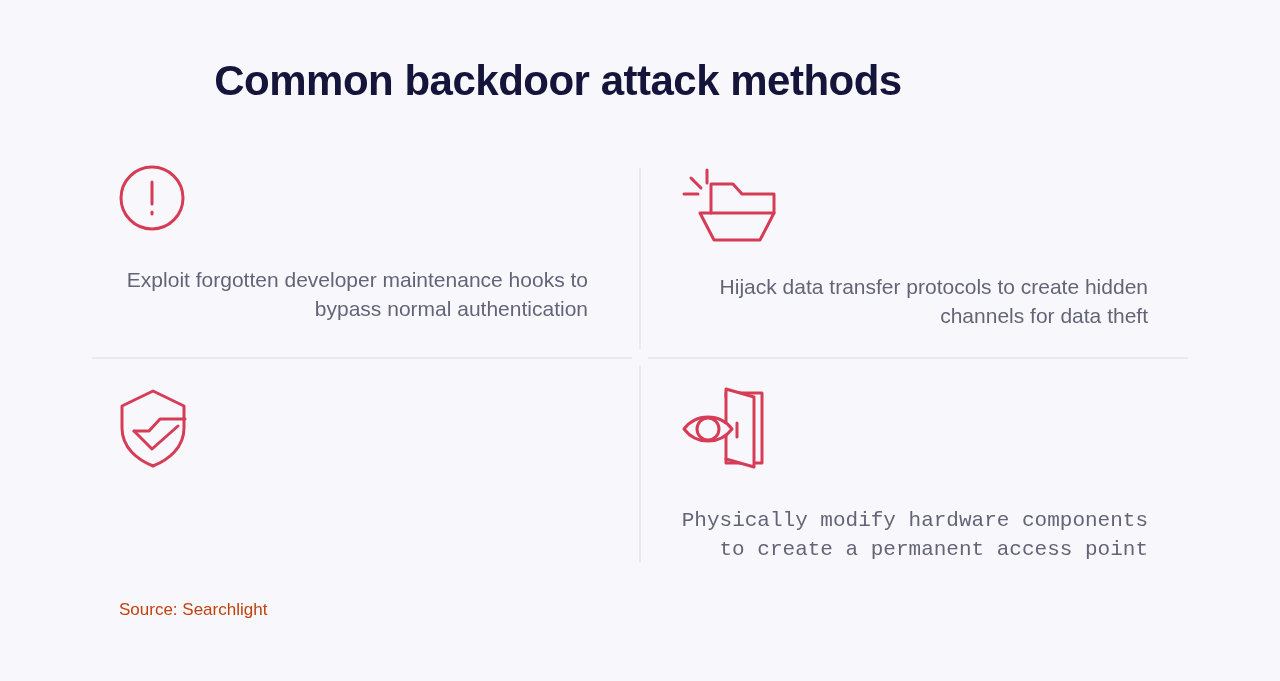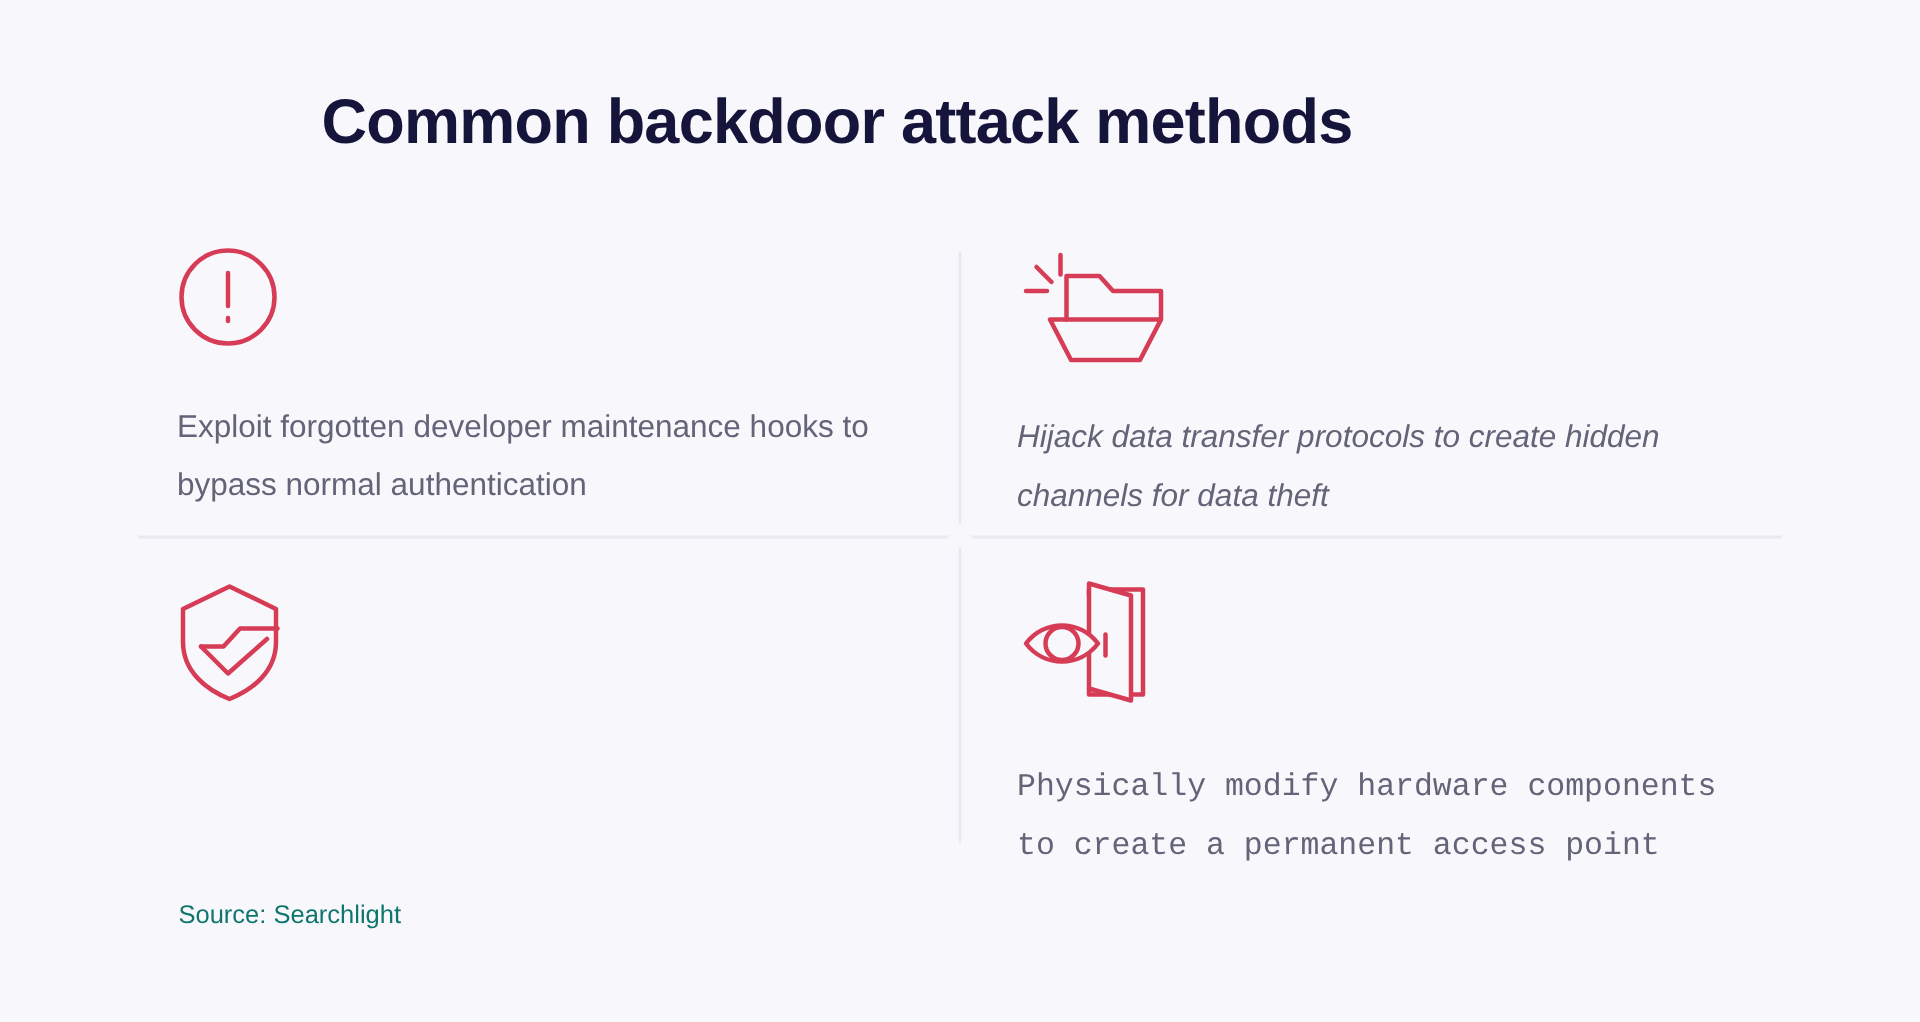--- a/index.html
+++ b/index.html
@@ -55,27 +55,28 @@
     display: flex;
     align-items: center;
   }
   .cell-tl .icon-wrap { padding-left: 26px; }
   .cell-tr .icon-wrap { padding-left: 10px; }
   .cell-bl .icon-wrap { padding-left: 24px; }
   .cell-br .icon-wrap { padding-left: 12px; }
 
   .desc {
     font-size: 21px;
-    line-height: 39px;
+    line-height: 29px;
     color: #646478;
     font-family: "Liberation Sans", sans-serif;
     max-width: 470px;
+    text-align: right;
   }
   .cell-tl .desc { padding-left: 26px; padding-top: 19px; }
-  .cell-tr .desc { padding-left: 10px; padding-top: 18px; font-style: italic; }
+  .cell-tr .desc { padding-left: 10px; padding-top: 18px; }
   .cell-bl .desc { padding-left: 26px; padding-top: 30px; }
   .cell-br .desc { padding-left: 10px; padding-top: 30px; font-family: Liberation Mono, monospace; }
 
   
   .divider-h {
     position: absolute;
     left: 92px;
     top: 357px;
     width: 1096px;
     height: 2px;
@@ -104,21 +105,21 @@
     width: 2px;
     height: 16px;
     background: #f8f8fc;
   }
 
   .source {
     position: absolute;
     left: 119px;
     top: 600px;
     font-size: 17px;
-    color: #0f766e;
+    color: #c2410c;
     font-family: "Liberation Sans", sans-serif;
   }
 </style>
 </head>
 <body>
 
 <div class="page">
 
   <div class="title">Common backdoor attack methods</div>
 

